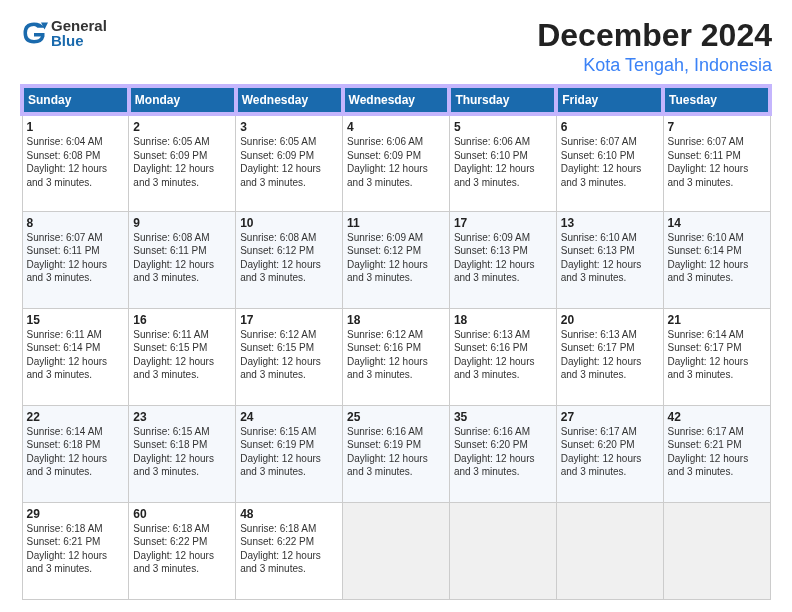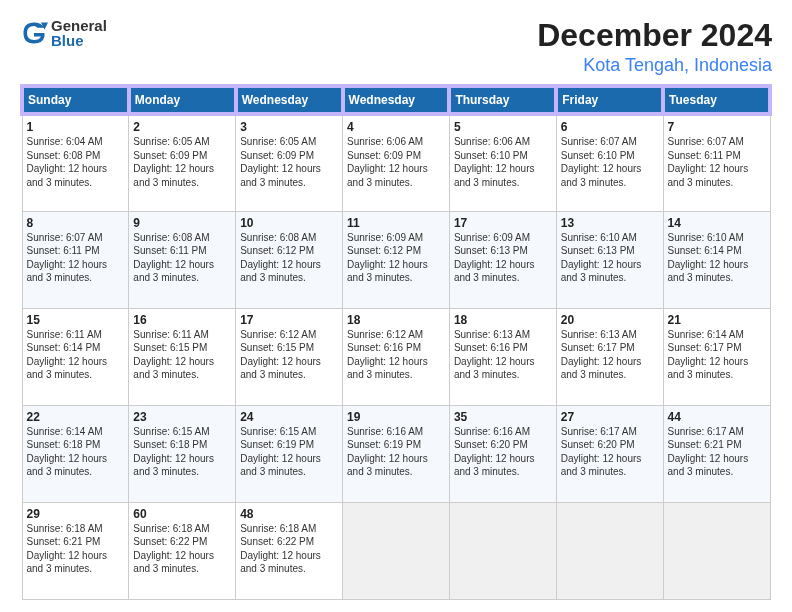--- a/index.html
+++ b/index.html
@@ -235,33 +235,33 @@
           </td>
           <td>
             <span class="day-number">23</span>
             <div class="day-info">Sunrise: 6:15 AM<br>Sunset: 6:18 PM<br>Daylight: 12 hours and 3 minutes.</div>
           </td>
           <td>
             <span class="day-number">24</span>
             <div class="day-info">Sunrise: 6:15 AM<br>Sunset: 6:19 PM<br>Daylight: 12 hours and 3 minutes.</div>
           </td>
           <td>
-            <span class="day-number">19</span>
+            <span class="day-number">25</span>
             <div class="day-info">Sunrise: 6:16 AM<br>Sunset: 6:19 PM<br>Daylight: 12 hours and 3 minutes.</div>
           </td>
           <td>
             <span class="day-number">35</span>
             <div class="day-info">Sunrise: 6:16 AM<br>Sunset: 6:20 PM<br>Daylight: 12 hours and 3 minutes.</div>
           </td>
           <td>
             <span class="day-number">27</span>
             <div class="day-info">Sunrise: 6:17 AM<br>Sunset: 6:20 PM<br>Daylight: 12 hours and 3 minutes.</div>
           </td>
           <td>
-            <span class="day-number">44</span>
+            <span class="day-number">42</span>
             <div class="day-info">Sunrise: 6:17 AM<br>Sunset: 6:21 PM<br>Daylight: 12 hours and 3 minutes.</div>
           </td>
         </tr>
         <tr>
           <td>
             <span class="day-number">29</span>
             <div class="day-info">Sunrise: 6:18 AM<br>Sunset: 6:21 PM<br>Daylight: 12 hours and 3 minutes.</div>
           </td>
           <td>
             <span class="day-number">60</span>

